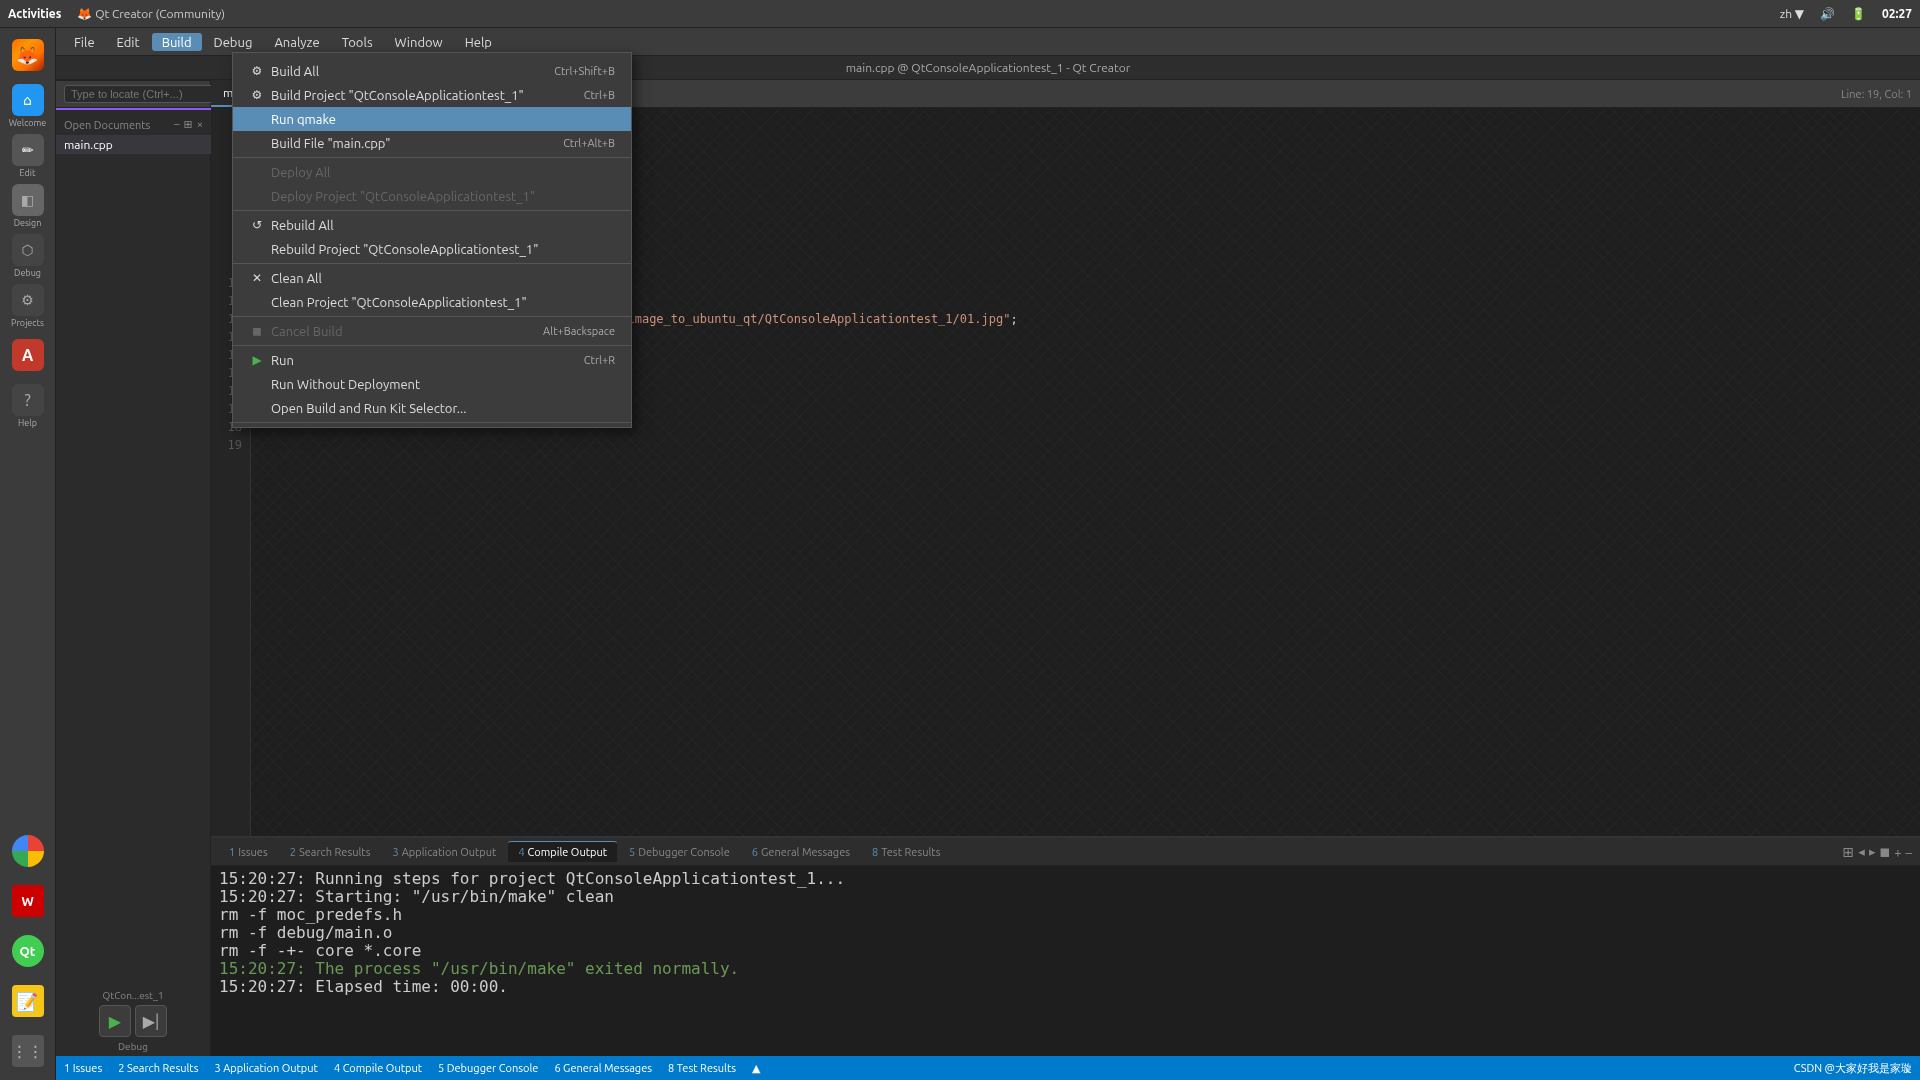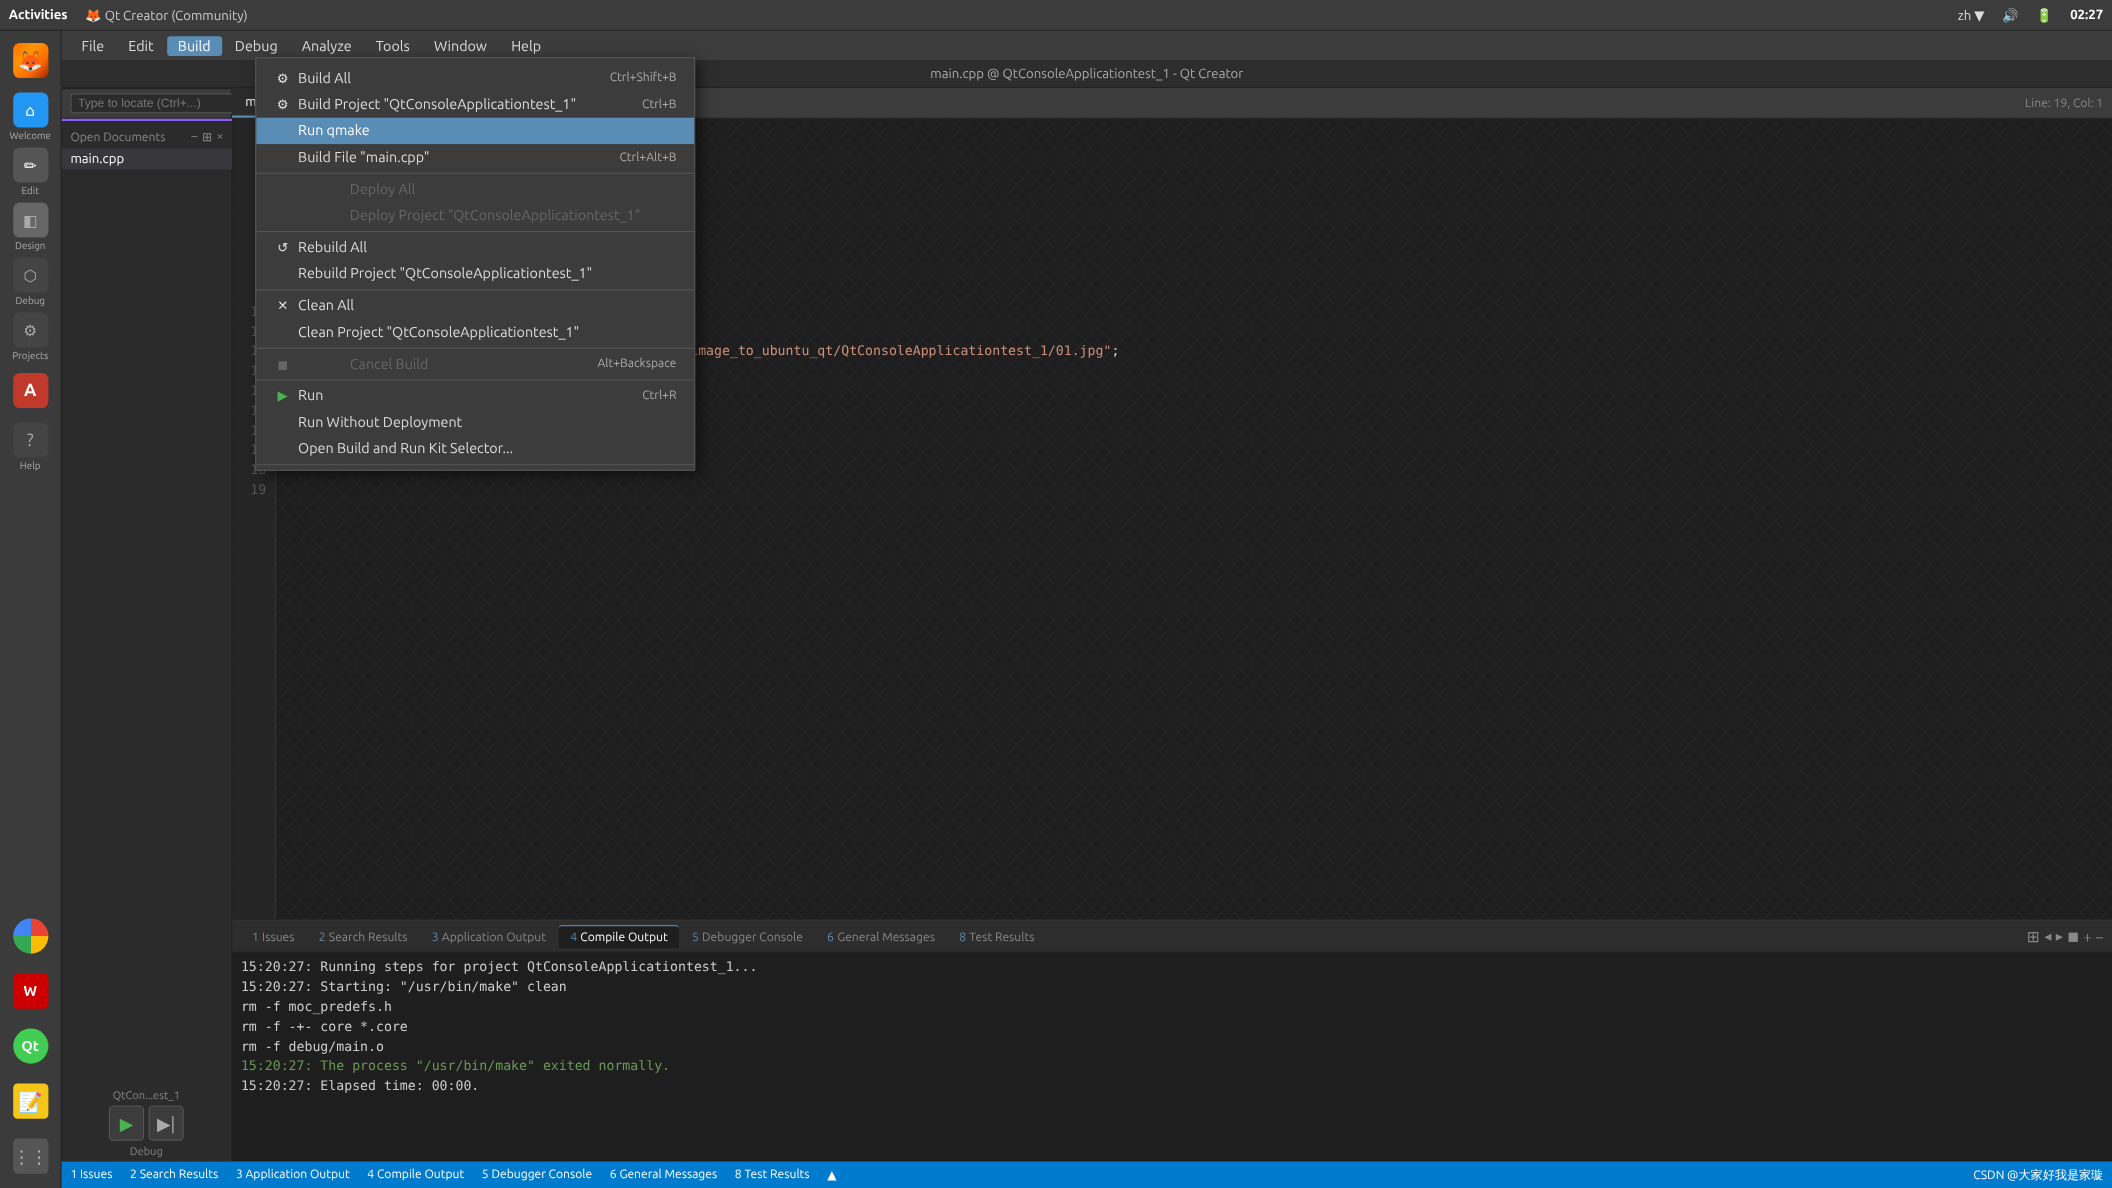--- a/index.html
+++ b/index.html
@@ -246,21 +246,21 @@
       border-radius: 3px 3px 0 0;
       white-space: nowrap;
     }
     .bottom-tab.active { color: #fff; background: #1e1e1e; border-top: 1px solid #5a8db5; }
     .bottom-tab-num { color: #5a8db5; margin-right: 3px; }
     #bottom-content {
       flex: 1;
       overflow-y: auto;
       padding: 4px 8px;
       font-family: monospace;
-      font-size: 12px;
+      font-size: 16px;
       color: #ccc;
       line-height: 18px;
     }
     .output-line { display: block; }
     .output-normal { color: #ccc; }
     .output-success { color: #6a9955; }
 
     
     #open-docs-panel {
       width: 155px;
@@ -327,21 +327,21 @@
     }
     .menu-entry {
       display: flex;
       align-items: center;
       padding: 4px 16px;
       cursor: pointer;
       color: #ddd;
       font-size: 13px;
       position: relative;
     }
-    .menu-entry.disabled { color: #666; cursor: default; gap: 47px; }
+    .menu-entry.disabled { color: #666; cursor: default; }
     .menu-entry.highlighted { background: #5a8db5; color: #fff; }
     .menu-entry .shortcut {
       margin-left: auto;
       font-size: 11px;
       color: #aaa;
     }
     .menu-entry.highlighted .shortcut { color: #ddd; }
     .menu-entry .menu-icon {
       width: 16px;
       height: 16px;
@@ -584,22 +584,22 @@
               <span style="cursor:pointer;color:#888">▸</span>
               <span style="cursor:pointer;color:#888">◼</span>
               <span style="cursor:pointer;color:#888">+</span>
               <span style="cursor:pointer;color:#888">–</span>
             </div>
           </div>
           <div id="bottom-content">
             <span class="output-line output-normal">15:20:27: Running steps for project QtConsoleApplicationtest_1...</span>
             <span class="output-line output-normal">15:20:27: Starting: "/usr/bin/make" clean</span>
             <span class="output-line output-normal">rm -f moc_predefs.h</span>
+            <span class="output-line output-normal">rm -f debug/main.o</span>
             <span class="output-line output-normal">rm -f -+- core *.core</span>
-            <span class="output-line output-normal">rm -f debug/main.o</span>
             <span class="output-line output-success">15:20:27: The process "/usr/bin/make" exited normally.</span>
             <span class="output-line output-normal">15:20:27: Elapsed time: 00:00.</span>
           </div>
         </div>
       </div>
     </div>
 
     <div id="status-bar">
       <span style="cursor:pointer">1 Issues</span>
       <span style="cursor:pointer">2 Search Results</span>

